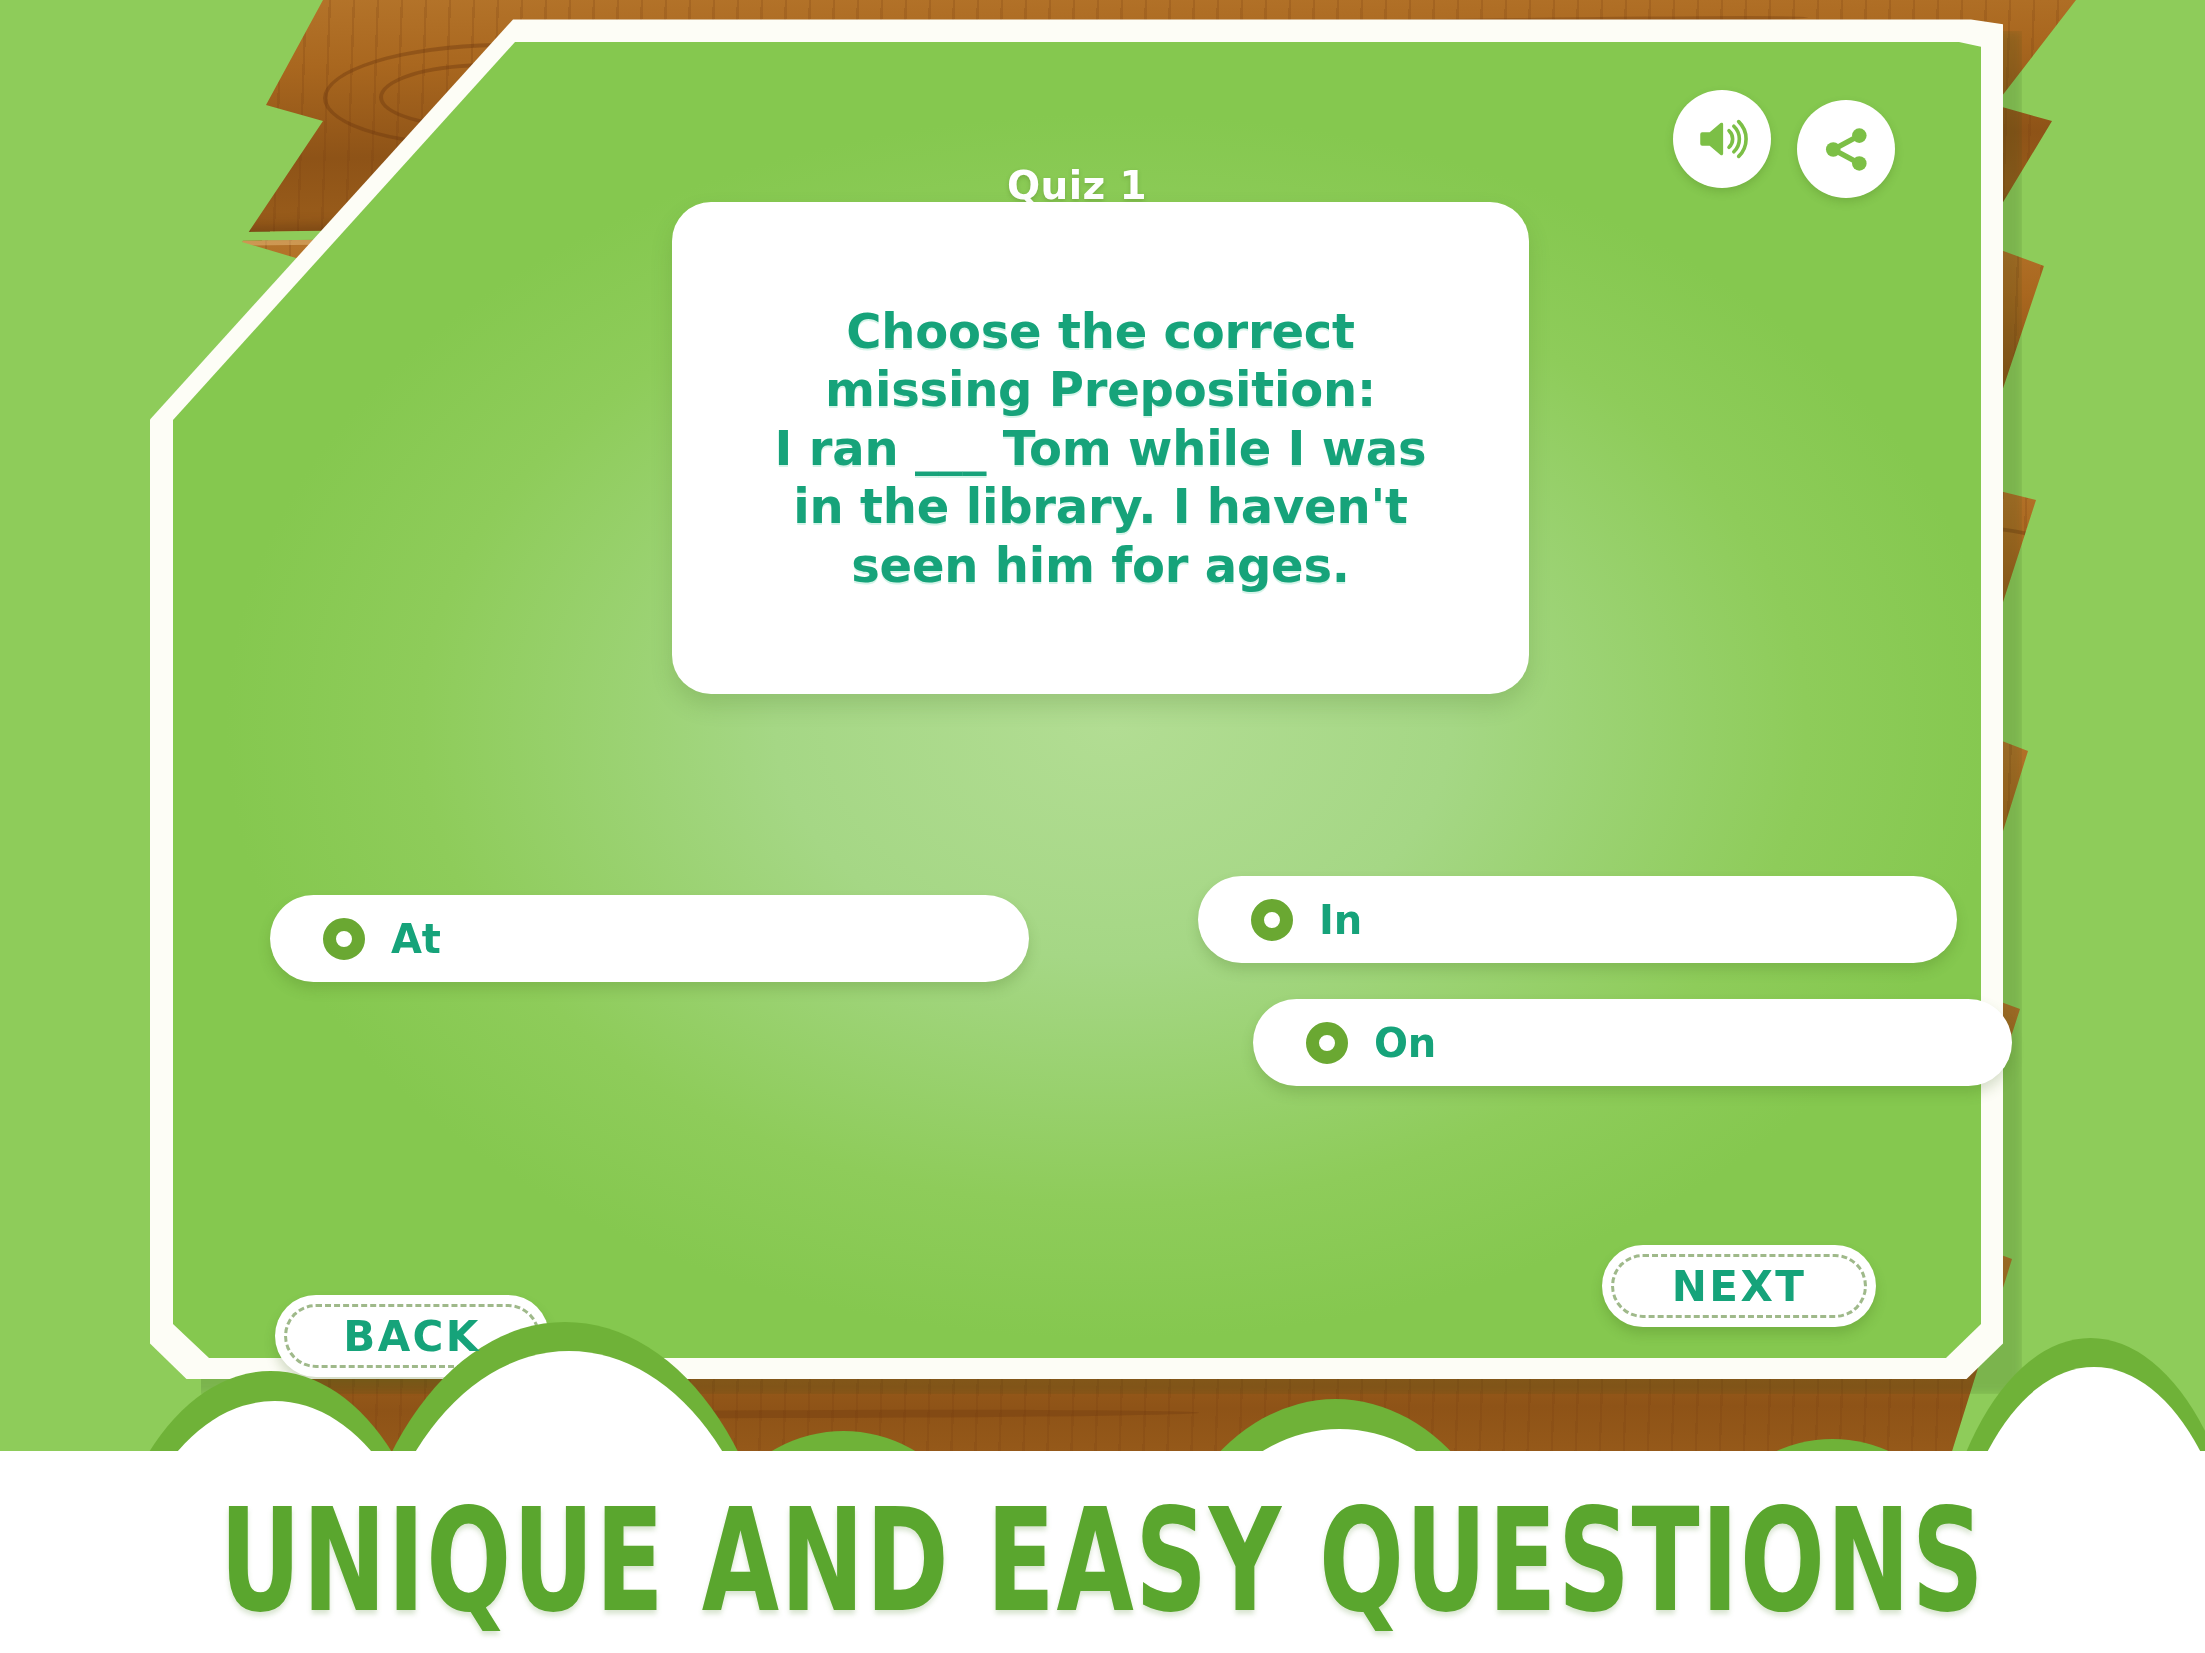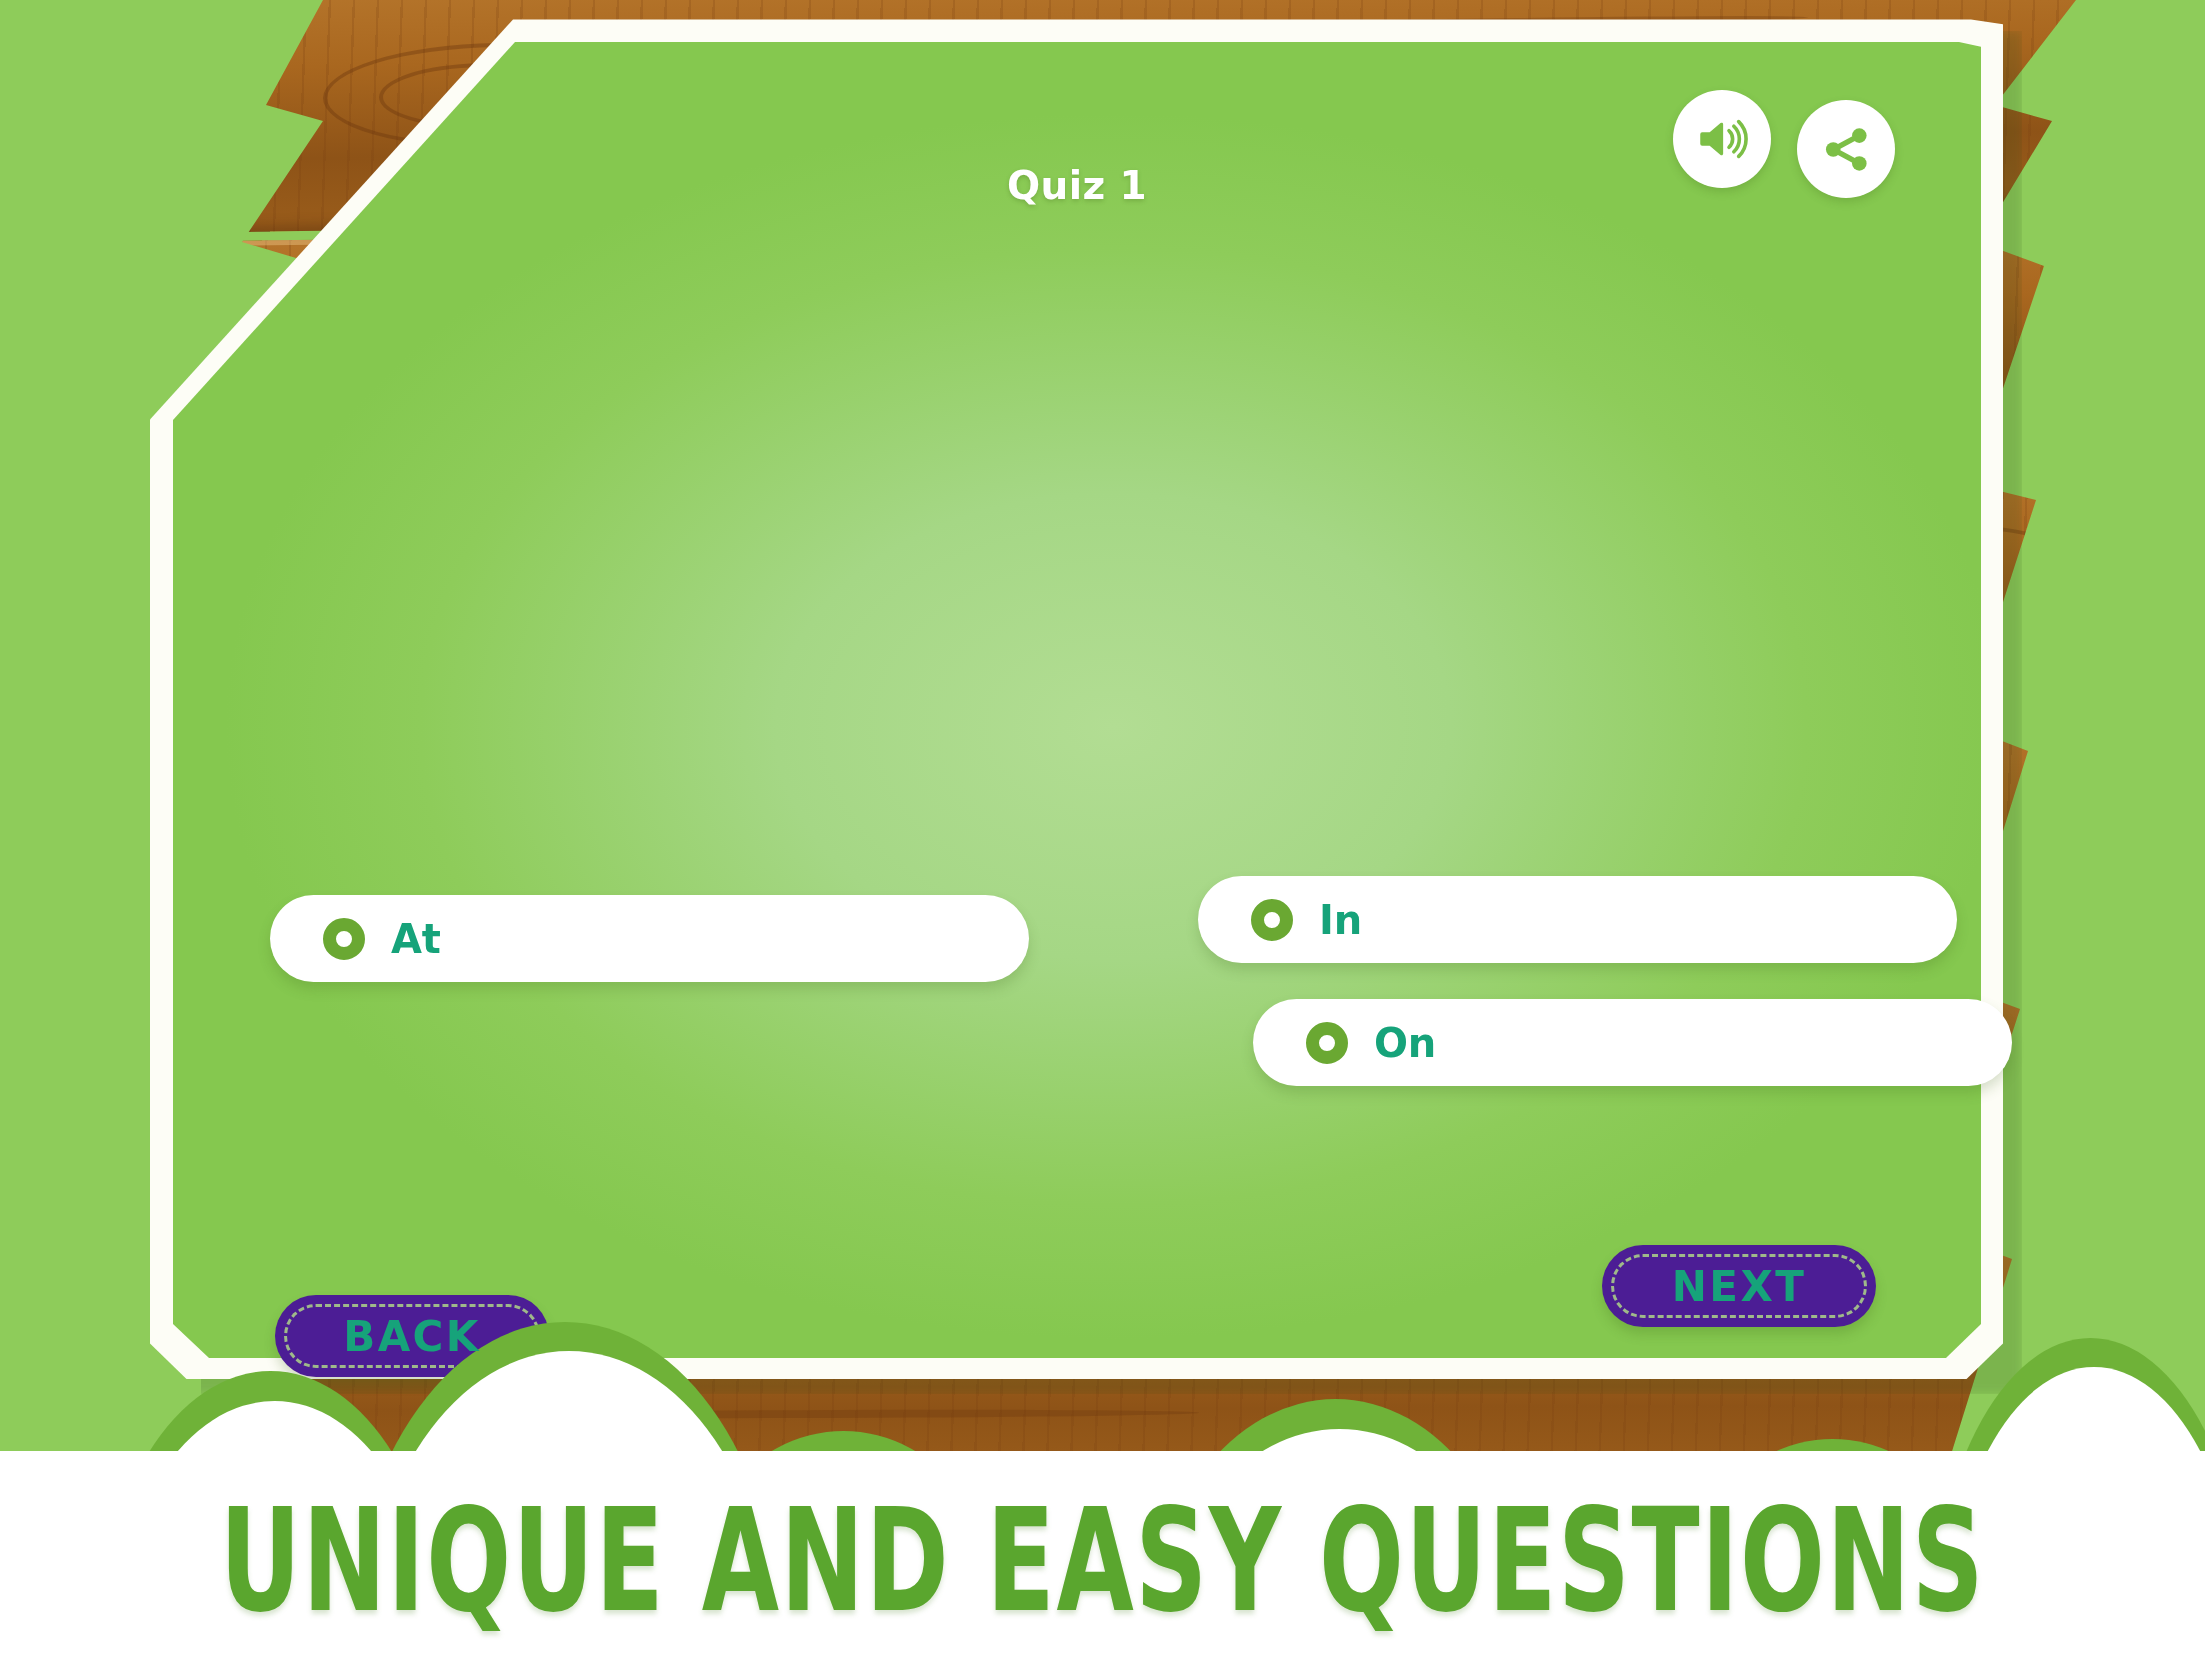--- a/index.html
+++ b/index.html
@@ -103,21 +103,21 @@
   .opt.selected .opt-label{color:#ffffff;text-shadow:0 1.6px 3.2px rgba(90,140,40,.25);}
 
   #opt-0{left:97px;top:19.4px;width:759px;}
   #opt-1{left:1025px;top:0px;width:759px;}
   #opt-2{left:90px;top:144px;width:768px;}
   #opt-3{left:1080px;top:123px;width:759px;}
 
   
   #footer{position:absolute;left:173px;top:1227px;width:1808px;height:161px;}
   .nav-btn{
-    position:absolute;height:82px;border-radius:47px;background:#4c1d95;
+    position:absolute;height:82px;border-radius:47px;background:#ffffff;
     display:flex;align-items:center;justify-content:center;cursor:pointer;
     box-shadow:0 7.3px 12px rgba(60,100,25,.22);
   }
   .nav-btn .dash{
     position:absolute;inset:9px;border-radius:39px;border:3.2px dashed #9fb98a;
     pointer-events:none;
   }
   .nav-label{
     font-size:42px;font-weight:bold;color:#16a37a;letter-spacing:2.4px;
     position:relative;z-index:2;
@@ -210,20 +210,24 @@
         <svg width="53" height="53" viewBox="0 0 24 24" fill="none">
           <circle cx="17.8" cy="5.7" r="3.3" fill="#7cbf46"></circle>
           <circle cx="6.0" cy="12.0" r="3.3" fill="#7cbf46"></circle>
           <circle cx="17.8" cy="18.3" r="3.3" fill="#7cbf46"></circle>
           <path d="M8.9 10.5 15 7.2M8.9 13.5 15 16.8" stroke="#7cbf46" stroke-width="2.4" stroke-linecap="round"></path>
         </svg>
       </span>
     </div>
   </div>
 
+  <div id="question-card">
+    <div id="question-text">Choose the correct missing Preposition:
+I ran ___ Tom while I was in the library. I haven't seen him for ages.</div>
+  </div>
 
   <div id="options">
     <div class="opt plain" id="opt-1">
       <span class="radio"></span>
       <span class="opt-label">In</span>
     </div>
     <div class="opt plain" id="opt-0">
       <span class="radio"></span>
       <span class="opt-label">At</span>
     </div>

